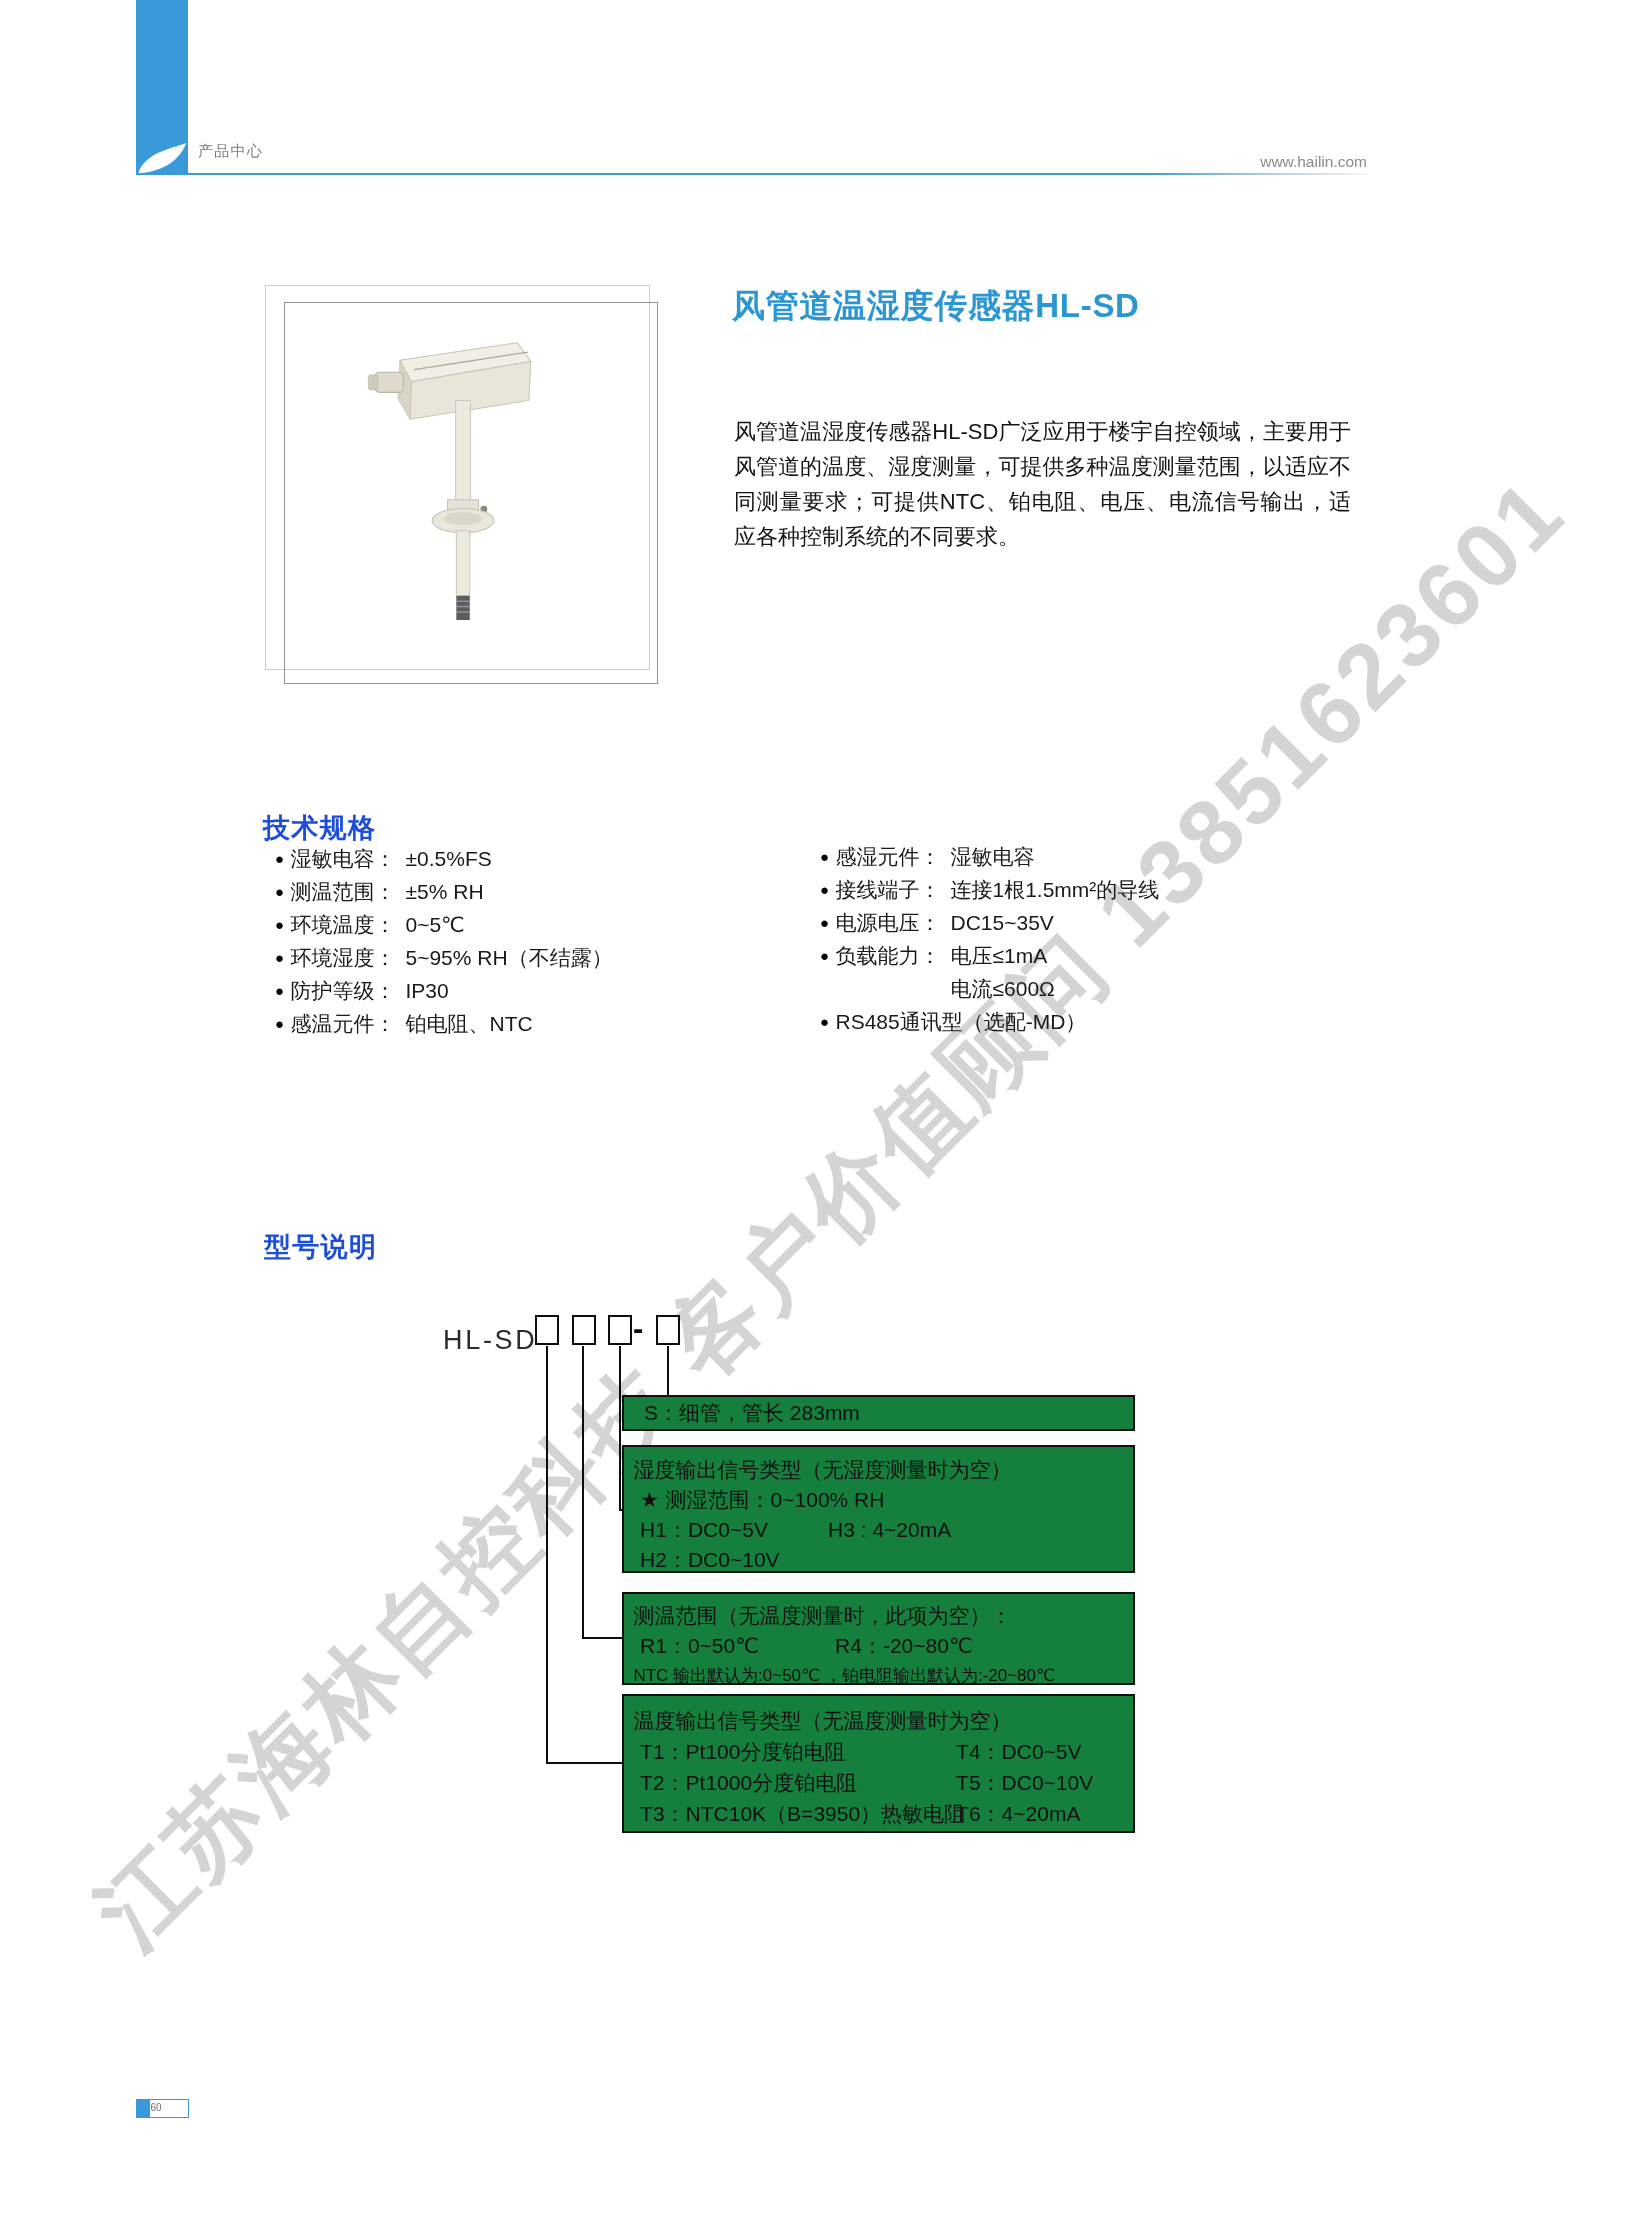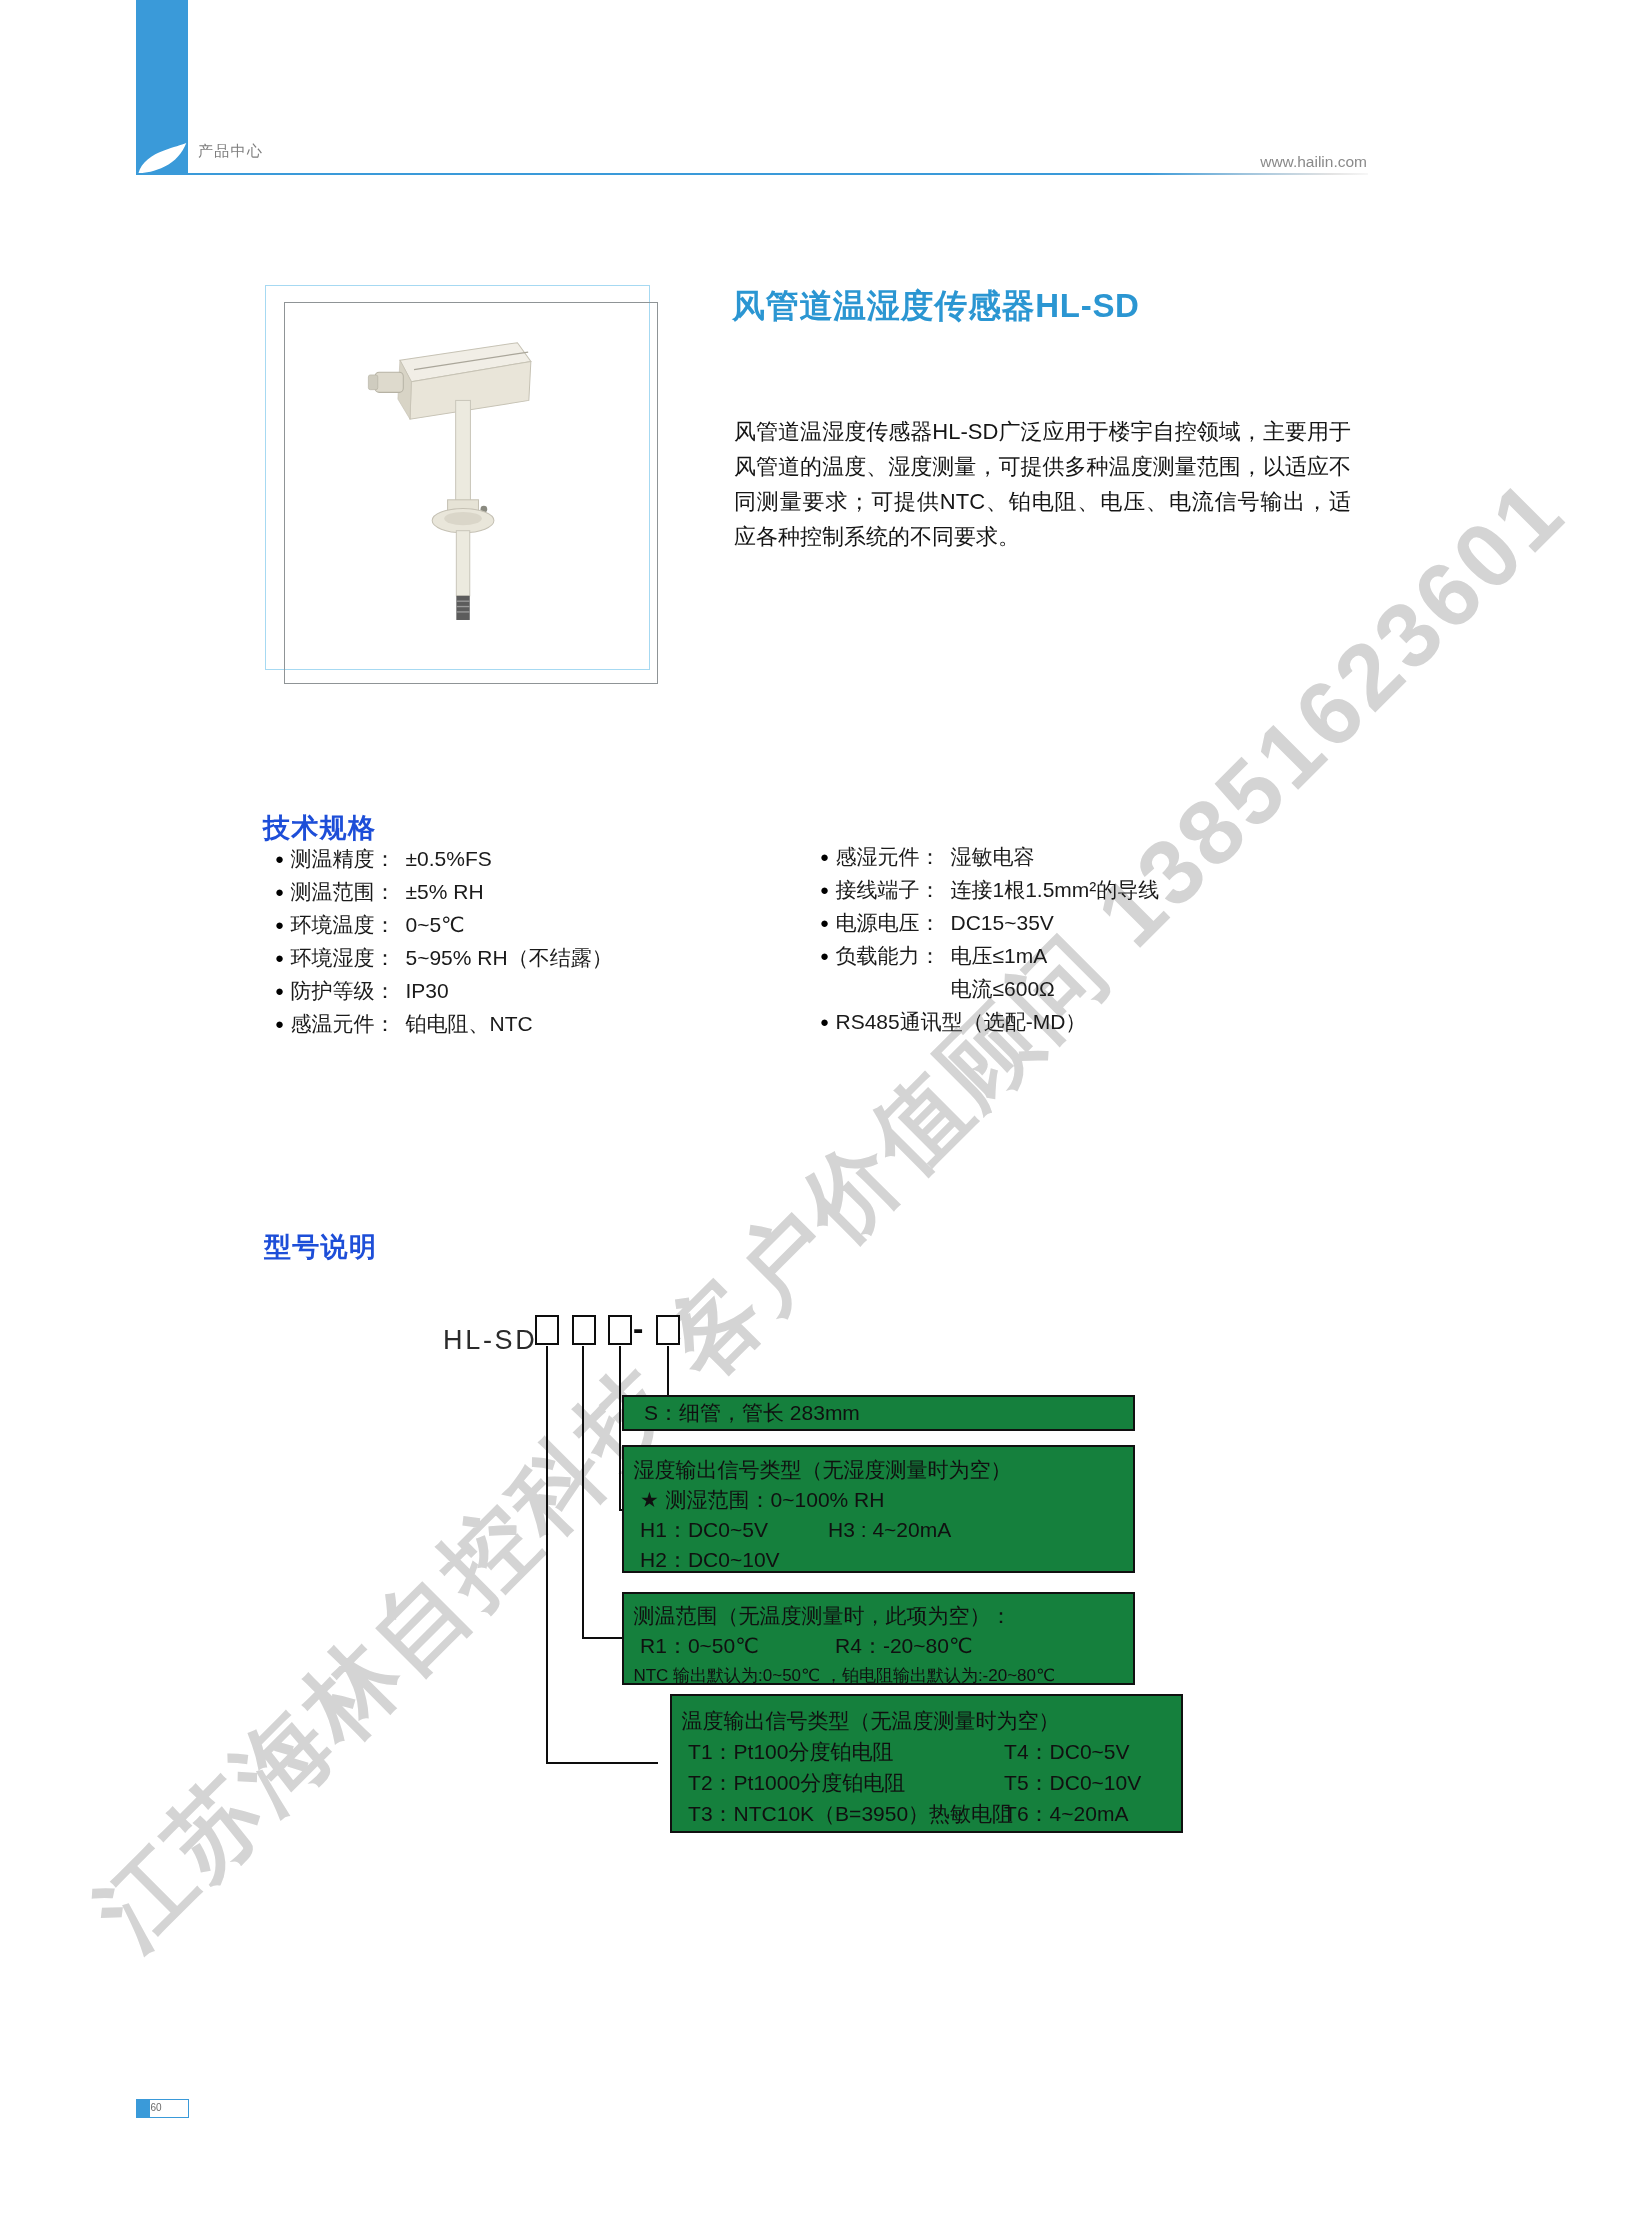--- a/index.html
+++ b/index.html
@@ -102,21 +102,21 @@
   </svg>
 
   <div class="product-title">风管道温湿度传感器HL-SD</div>
   <div class="product-desc">风管道温湿度传感器HL-SD广泛应用于楼宇自控领域，主要用于风管道的温度、湿度测量，可提供多种温度测量范围，以适应不同测量要求；可提供NTC、铂电阻、电压、电流信号输出，适应各种控制系统的不同要求。</div>
 
   <div class="h2" style="left:263px;top:810px;">技术规格</div>
 
   <div class="spec-col" style="left:265px;top:842px;">
     <div class="spec-row">
         <span class="dot">●</span>
-        <span class="lab">测温精度：</span>
+        <span class="lab">湿敏电容：</span>
         <span class="val">±0.5%FS</span>
       </div>
     <div class="spec-row">
         <span class="dot">●</span>
         <span class="lab">测温范围：</span>
         <span class="val">±5% RH</span>
       </div>
     <div class="spec-row">
         <span class="dot">●</span>
         <span class="lab">环境温度：</span>
@@ -198,21 +198,21 @@
     <div class="line indent"><span class="colspan1">H1：DC0~5V</span><span>H3 : 4~20mA</span></div>
     <div class="line indent">H2：DC0~10V</div>
   </div>
 
   <div class="dbox" style="top:1592px;height:93px;padding:6.7px 0 0 9.4px;">
     <div class="line">测温范围（无温度测量时，此项为空）：</div>
     <div class="line indent"><span class="colspan2">R1：0~50℃</span><span>R4：-20~80℃</span></div>
     <div class="line small">NTC 输出默认为:0~50℃ ，铂电阻输出默认为:-20~80℃</div>
   </div>
 
-  <div class="dbox" style="top:1694px;height:139px;padding:9.4px 0 0 9.4px;margin-left:48px;">
+  <div class="dbox" style="top:1694px;height:139px;padding:9.4px 0 0 9.4px;">
     <div class="line" style="line-height:31px;">温度输出信号类型（无温度测量时为空）</div>
     <div class="line indent" style="line-height:31px;"><span class="colspan3">T1：Pt100分度铂电阻</span><span>T4：DC0~5V</span></div>
     <div class="line indent" style="line-height:31px;"><span class="colspan3">T2：Pt1000分度铂电阻</span><span>T5：DC0~10V</span></div>
     <div class="line indent" style="line-height:31px;"><span class="colspan3">T3：NTC10K（B=3950）热敏电阻</span><span>T6：4~20mA</span></div>
   </div>
 
   <div class="page-badge">
     <div class="chip"></div>
     <div class="num">60</div>
   </div>

